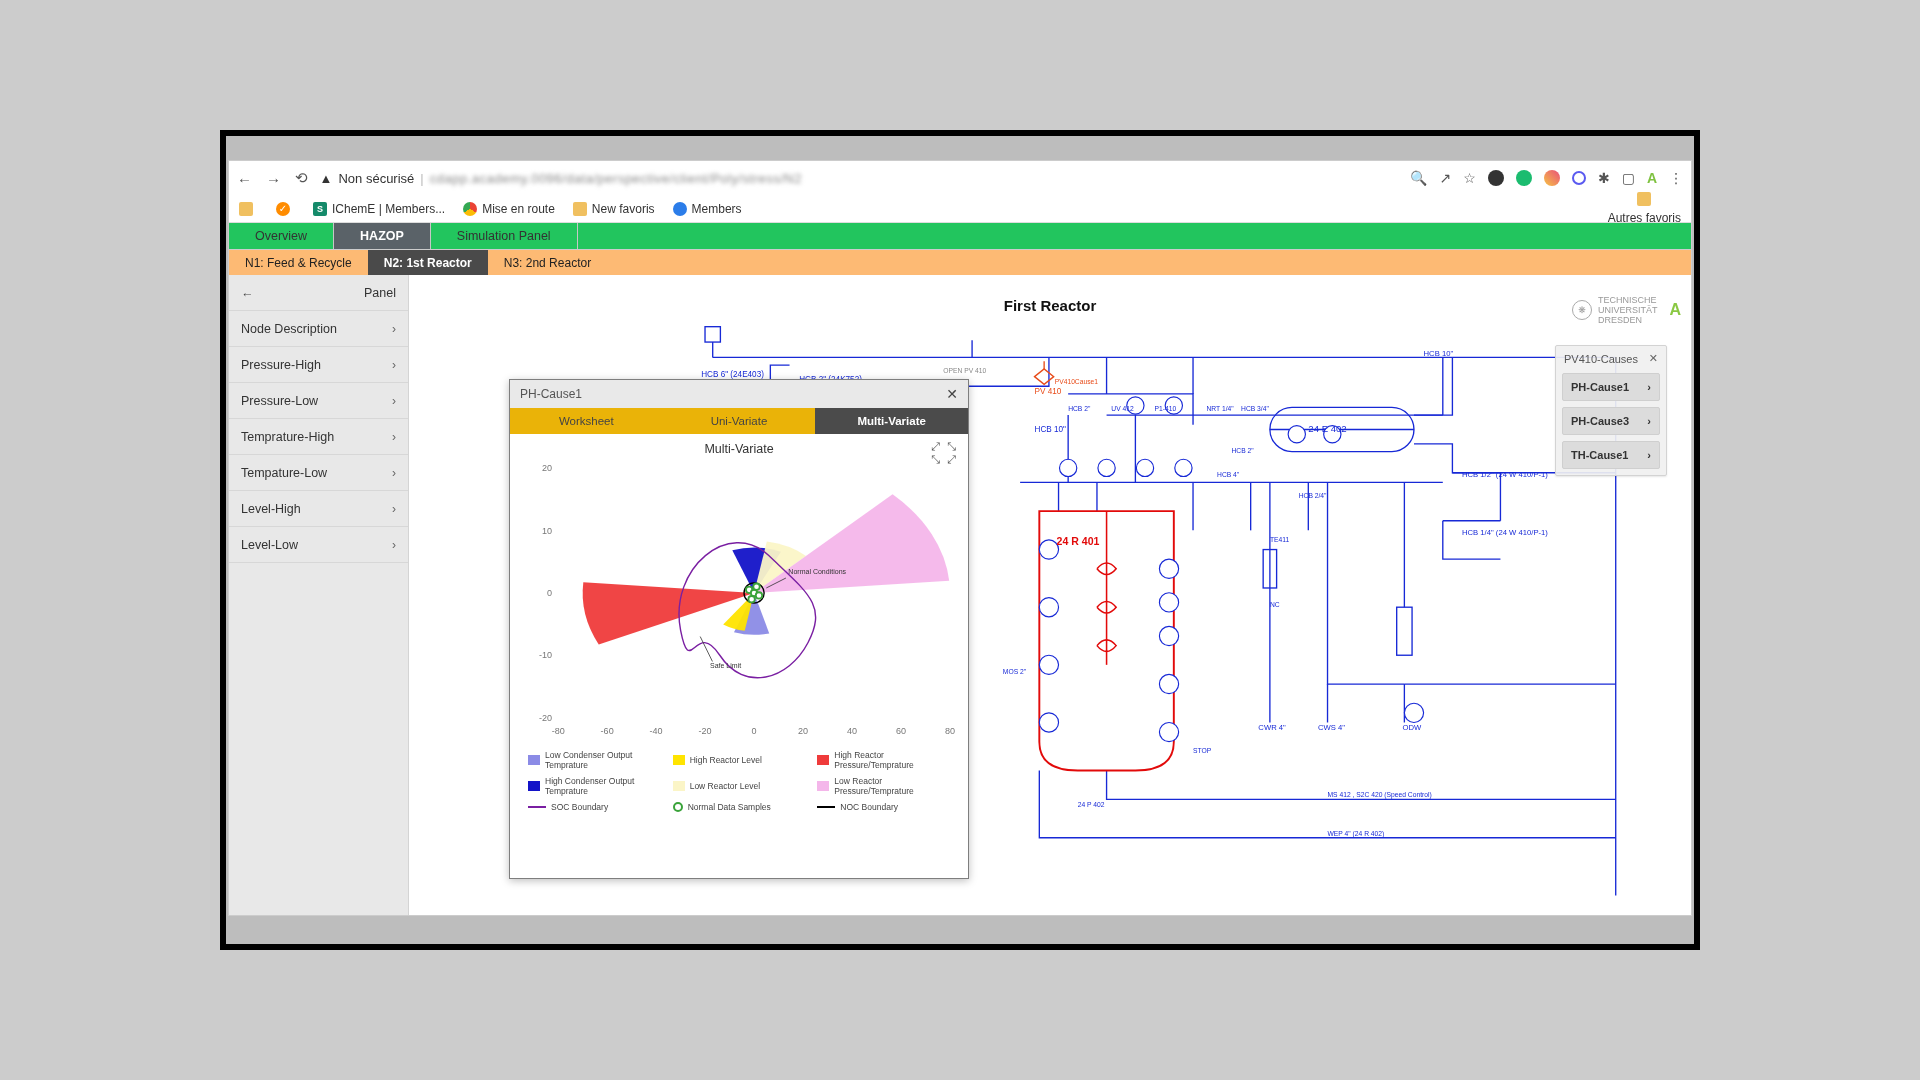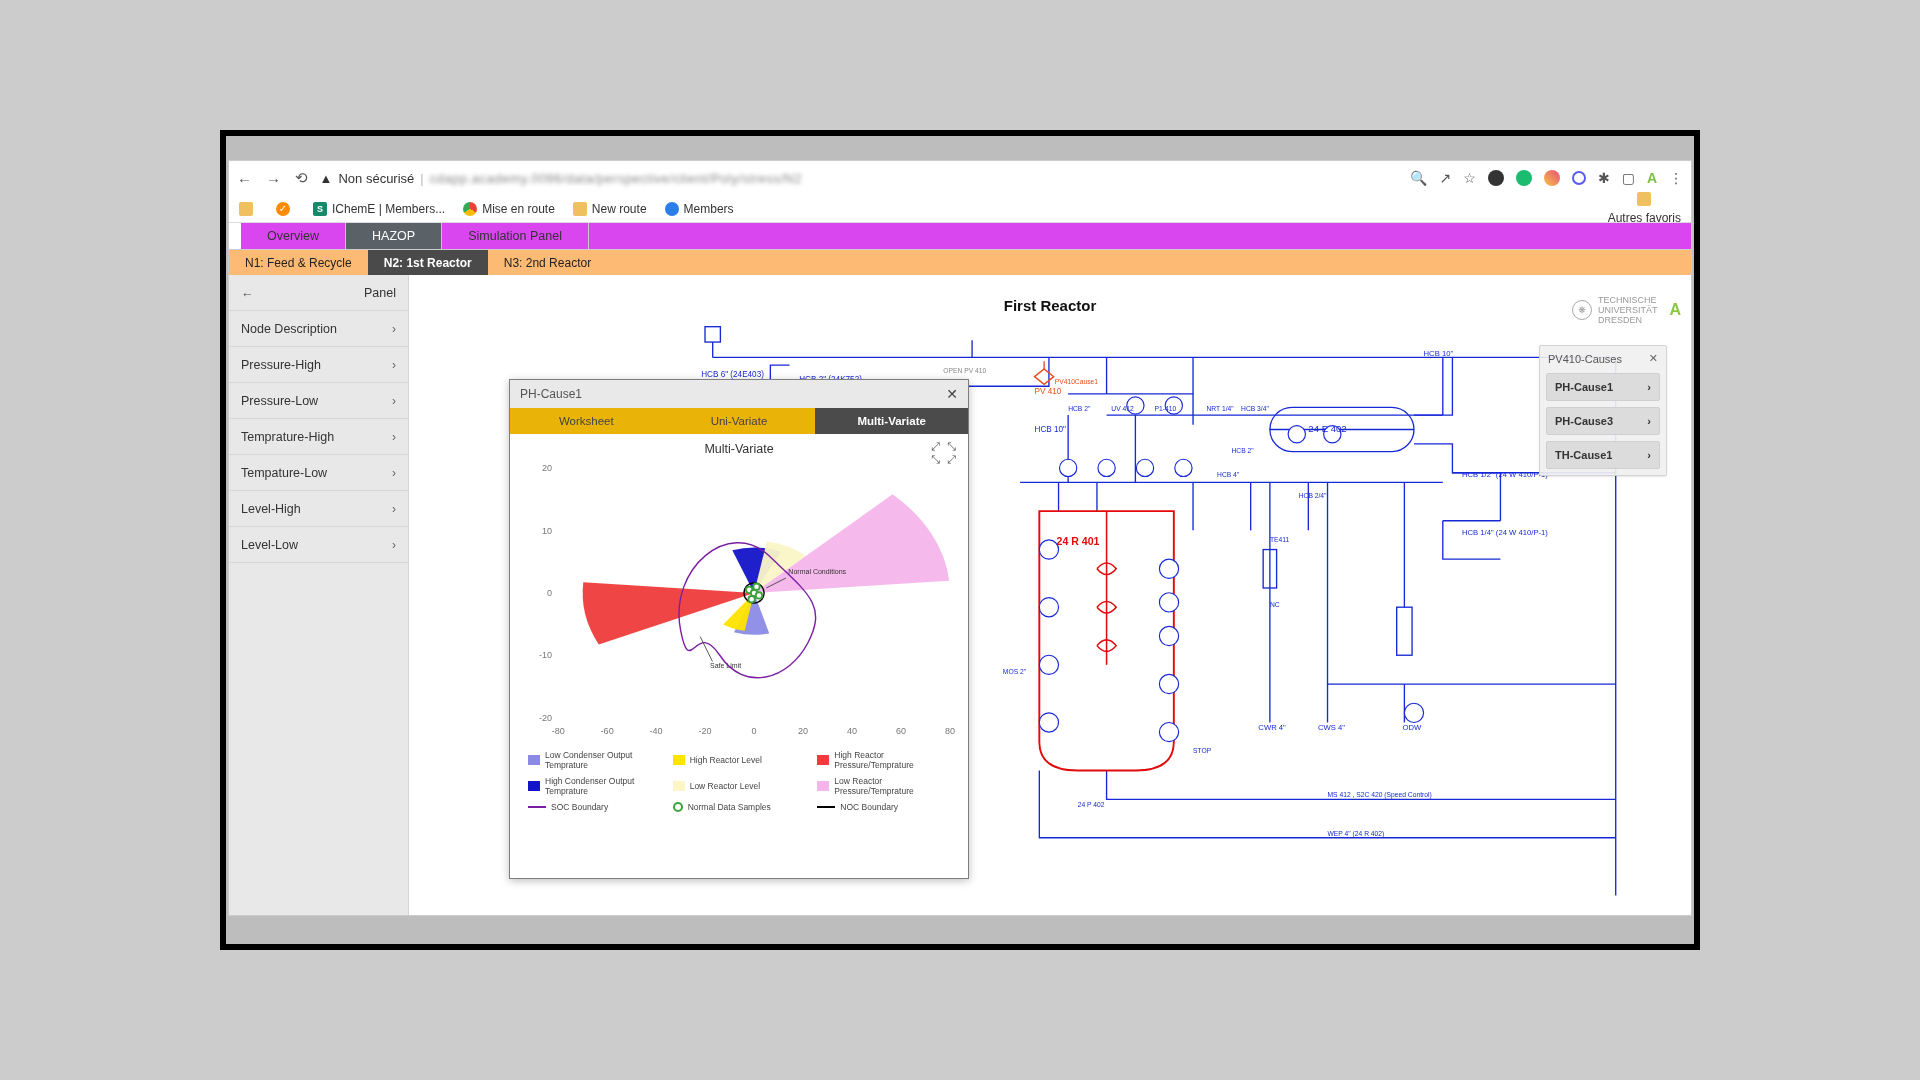--- a/index.html
+++ b/index.html
@@ -16,23 +16,23 @@
   .dot { width:16px; height:16px; border-radius:50%; display:inline-block; }
   .bm-bar { height:28px; display:flex; align-items:center; padding:0 10px; gap:18px; font-size:12px; color:#333; border-bottom:1px solid #ddd; }
   .bm-item { display:flex; align-items:center; gap:5px; }
   .bm-item .ficon { width:14px; height:14px; background:#f0c060; border-radius:2px; }
   .bm-item.check .ficon{ background:#ff8c00; border-radius:50%; color:#fff; text-align:center; line-height:14px; font-size:10px; }
   .bm-item.s .ficon{ background:#158a6a; color:#fff; font-size:9px; text-align:center; line-height:14px; font-weight:bold;}
   .bm-item.chrome .ficon{ background: conic-gradient(#ea4335 0 120deg,#fbbc05 120deg 240deg,#34a853 240deg 360deg); border-radius:50%;}
   .bm-item.gear .ficon{ background:#2b7de9; border-radius:50%; }
   .bm-right { margin-left:auto;flex-direction:column; }
 
-  .tabs-row { height:26px; background:#d946ef; display:flex; font-size:12.5px;margin-left:12px; }
+  .tabs-row { height:26px; background:#22c55e; display:flex; font-size:12.5px; }
   .tab { padding:0 26px; display:flex; align-items:center; color:#333; border-right:1px solid #c7c7c7; cursor:pointer;}
-  .tab.active { background:#5a6268; color:#fff; font-weight:400; }
+  .tab.active { background:#5a6268; color:#fff; font-weight:700; }
 
   .subtabs-row { height:26px; background:#fdba74; display:flex; font-size:12px; border-top:1px solid #ccc;}
   .subtab { padding:0 16px; display:flex; align-items:center; color:#222; cursor:pointer; }
   .subtab.active { background:#4a4a4a; color:#fff; font-weight:600; }
 
   .workspace { flex:1; display:flex; position:relative; overflow:hidden; }
 
   .side-nav { width:180px; background:#e8e8e8; border-right:1px solid #d4d4d4; font-size:12.5px; }
   .side-item { height:36px; display:flex; align-items:center; justify-content:space-between; padding:0 12px; border-bottom:1px solid #d7d7d7; color:#333; cursor:pointer;}
   .side-item .chev { color:#666; font-size:12px; }
@@ -41,21 +41,21 @@
   .canvas { flex:1; position:relative; background:#fff;margin-top:16px; }
   .page-title { position:absolute; top:6px; left:50%; transform:translateX(-50%); font-weight:700; font-size:15px; color:#111; }
   .logo-right { position:absolute; top:4px; right:10px; display:flex; align-items:center; gap:6px; color:#999; font-size:9px;}
   .logo-right .g1 { width:20px; height:20px; border:1px solid #aaa; border-radius:50%; display:flex; align-items:center; justify-content:center;}
 
   
   .pid { position:absolute; left:200px; top:28px; right:10px; bottom:10px; }
   .pid svg { width:100%; height:100%; }
 
   
-  .causes-panel { position:absolute; right:24px; top:54px; width:128px; background:rgba(240,240,240,0.92); border:1px solid #d3d3d3; border-radius:2px; font-size:11px; color:#333; box-shadow:0 1px 2px rgba(0,0,0,0.1);}
+  .causes-panel { position:absolute; right:24px; top:54px; width:112px; background:rgba(240,240,240,0.92); border:1px solid #d3d3d3; border-radius:2px; font-size:11px; color:#333; box-shadow:0 1px 2px rgba(0,0,0,0.1);}
   .causes-panel .hdr { display:flex; justify-content:space-between; align-items:center; padding:6px 8px; font-weight:500; color:#555;}
   .causes-panel .hdr .x { cursor:pointer; color:#666; }
   .cause-btn { margin:2px 6px 6px 6px; padding:7px 8px; background:#dcdcdc; border:1px solid #cfcfcf; border-radius:2px; display:flex; justify-content:space-between; align-items:center; font-weight:600; cursor:pointer;}
 
   
   .modal { position:absolute; left:100px; top:88px; width:460px; height:500px; background:#fff; border:1px solid #7e7e7e; box-shadow:0 2px 8px rgba(0,0,0,0.25);}
   .modal-hdr { height:28px; background:#e9e9e9; display:flex; align-items:center; justify-content:space-between; padding:0 10px; font-size:12px; color:#555;}
   .modal-hdr .x { cursor:pointer; font-size:14px; color:#444;}
   .modal-tabs { height:26px; background:#eab308; display:flex; font-size:11.5px;}
   .mtab { flex:1; display:flex; align-items:center; justify-content:center; color:#444; cursor:pointer; }
@@ -119,21 +119,21 @@
             <div class="bm-item s">
               <span class="ficon">S</span>
               <span>IChemE | Members...</span>
             </div>
             <div class="bm-item chrome">
               <span class="ficon"></span>
               <span>Mise en route</span>
             </div>
             <div class="bm-item folder">
               <span class="ficon"></span>
-              <span>New route</span>
+              <span>New favoris</span>
             </div>
             <div class="bm-item gear">
               <span class="ficon"></span>
               <span>Members</span>
             </div>
           </div>
     <div class="bm-item bm-right">
       <span class="ficon"></span>
             <span>Autres favoris</span>
     </div>

